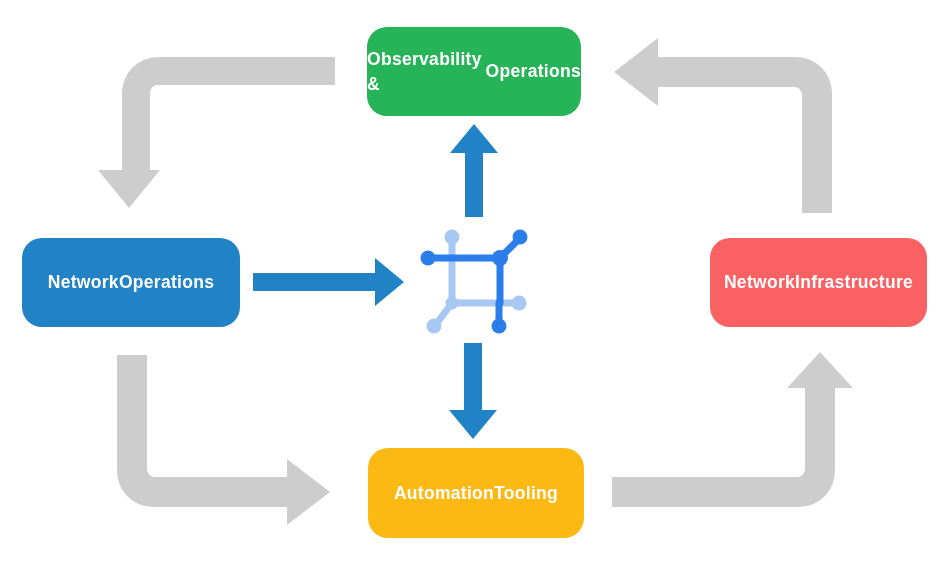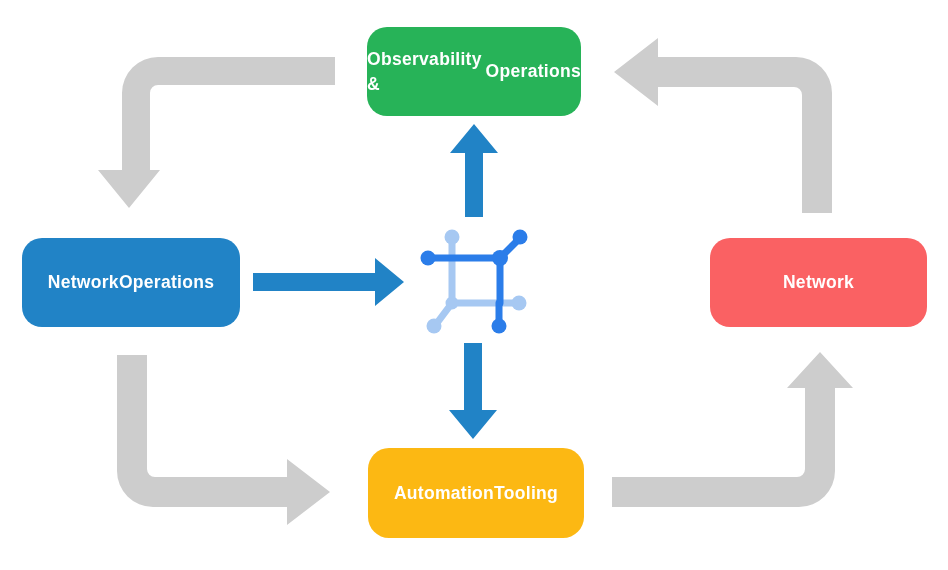--- a/index.html
+++ b/index.html
@@ -32,21 +32,21 @@
     color: #ffffff;
     font-size: 17.5px;
     font-weight: 600;
     letter-spacing: 0.3px;
     line-height: 25px;
   }
   .box span { display: block; }
   .box-observability { left: 367px; top: 27px;  width: 214px; height: 89px; background: #27b358; }
   .box-operations    { left: 22px;  top: 238px; width: 218px; height: 89px; background: #2183c6; }
   .box-infrastructure{ left: 710px; top: 238px; width: 217px; height: 89px; background: #fa6163; }
-  .box-automation    { left: 368px; top: 448px; width: 216px; height: 90px; background: #fcb813; border-radius: 21px; }
+  .box-automation    { left: 368px; top: 448px; width: 216px; height: 90px; background: #fcb813; }
   .gray  { fill: #cdcdcd; }
   .bluea { fill: #2183c6; }
 </style>
 </head>
 <body>
 
 <div class="canvas">
 
   <svg class="layer" width="948" height="570" viewBox="0 0 948 570">
 
@@ -94,20 +94,21 @@
     <span>Operations</span>
   </div>
 
   <div class="box box-operations">
     <span>Network</span>
     <span>Operations</span>
   </div>
 
   <div class="box box-infrastructure">
     <span>Network</span>
+    <span>Infrastructure</span>
   </div>
 
   <div class="box box-automation">
     <span>Automation</span>
     <span>Tooling</span>
   </div>
 
 </div>
 
 </body></html>

